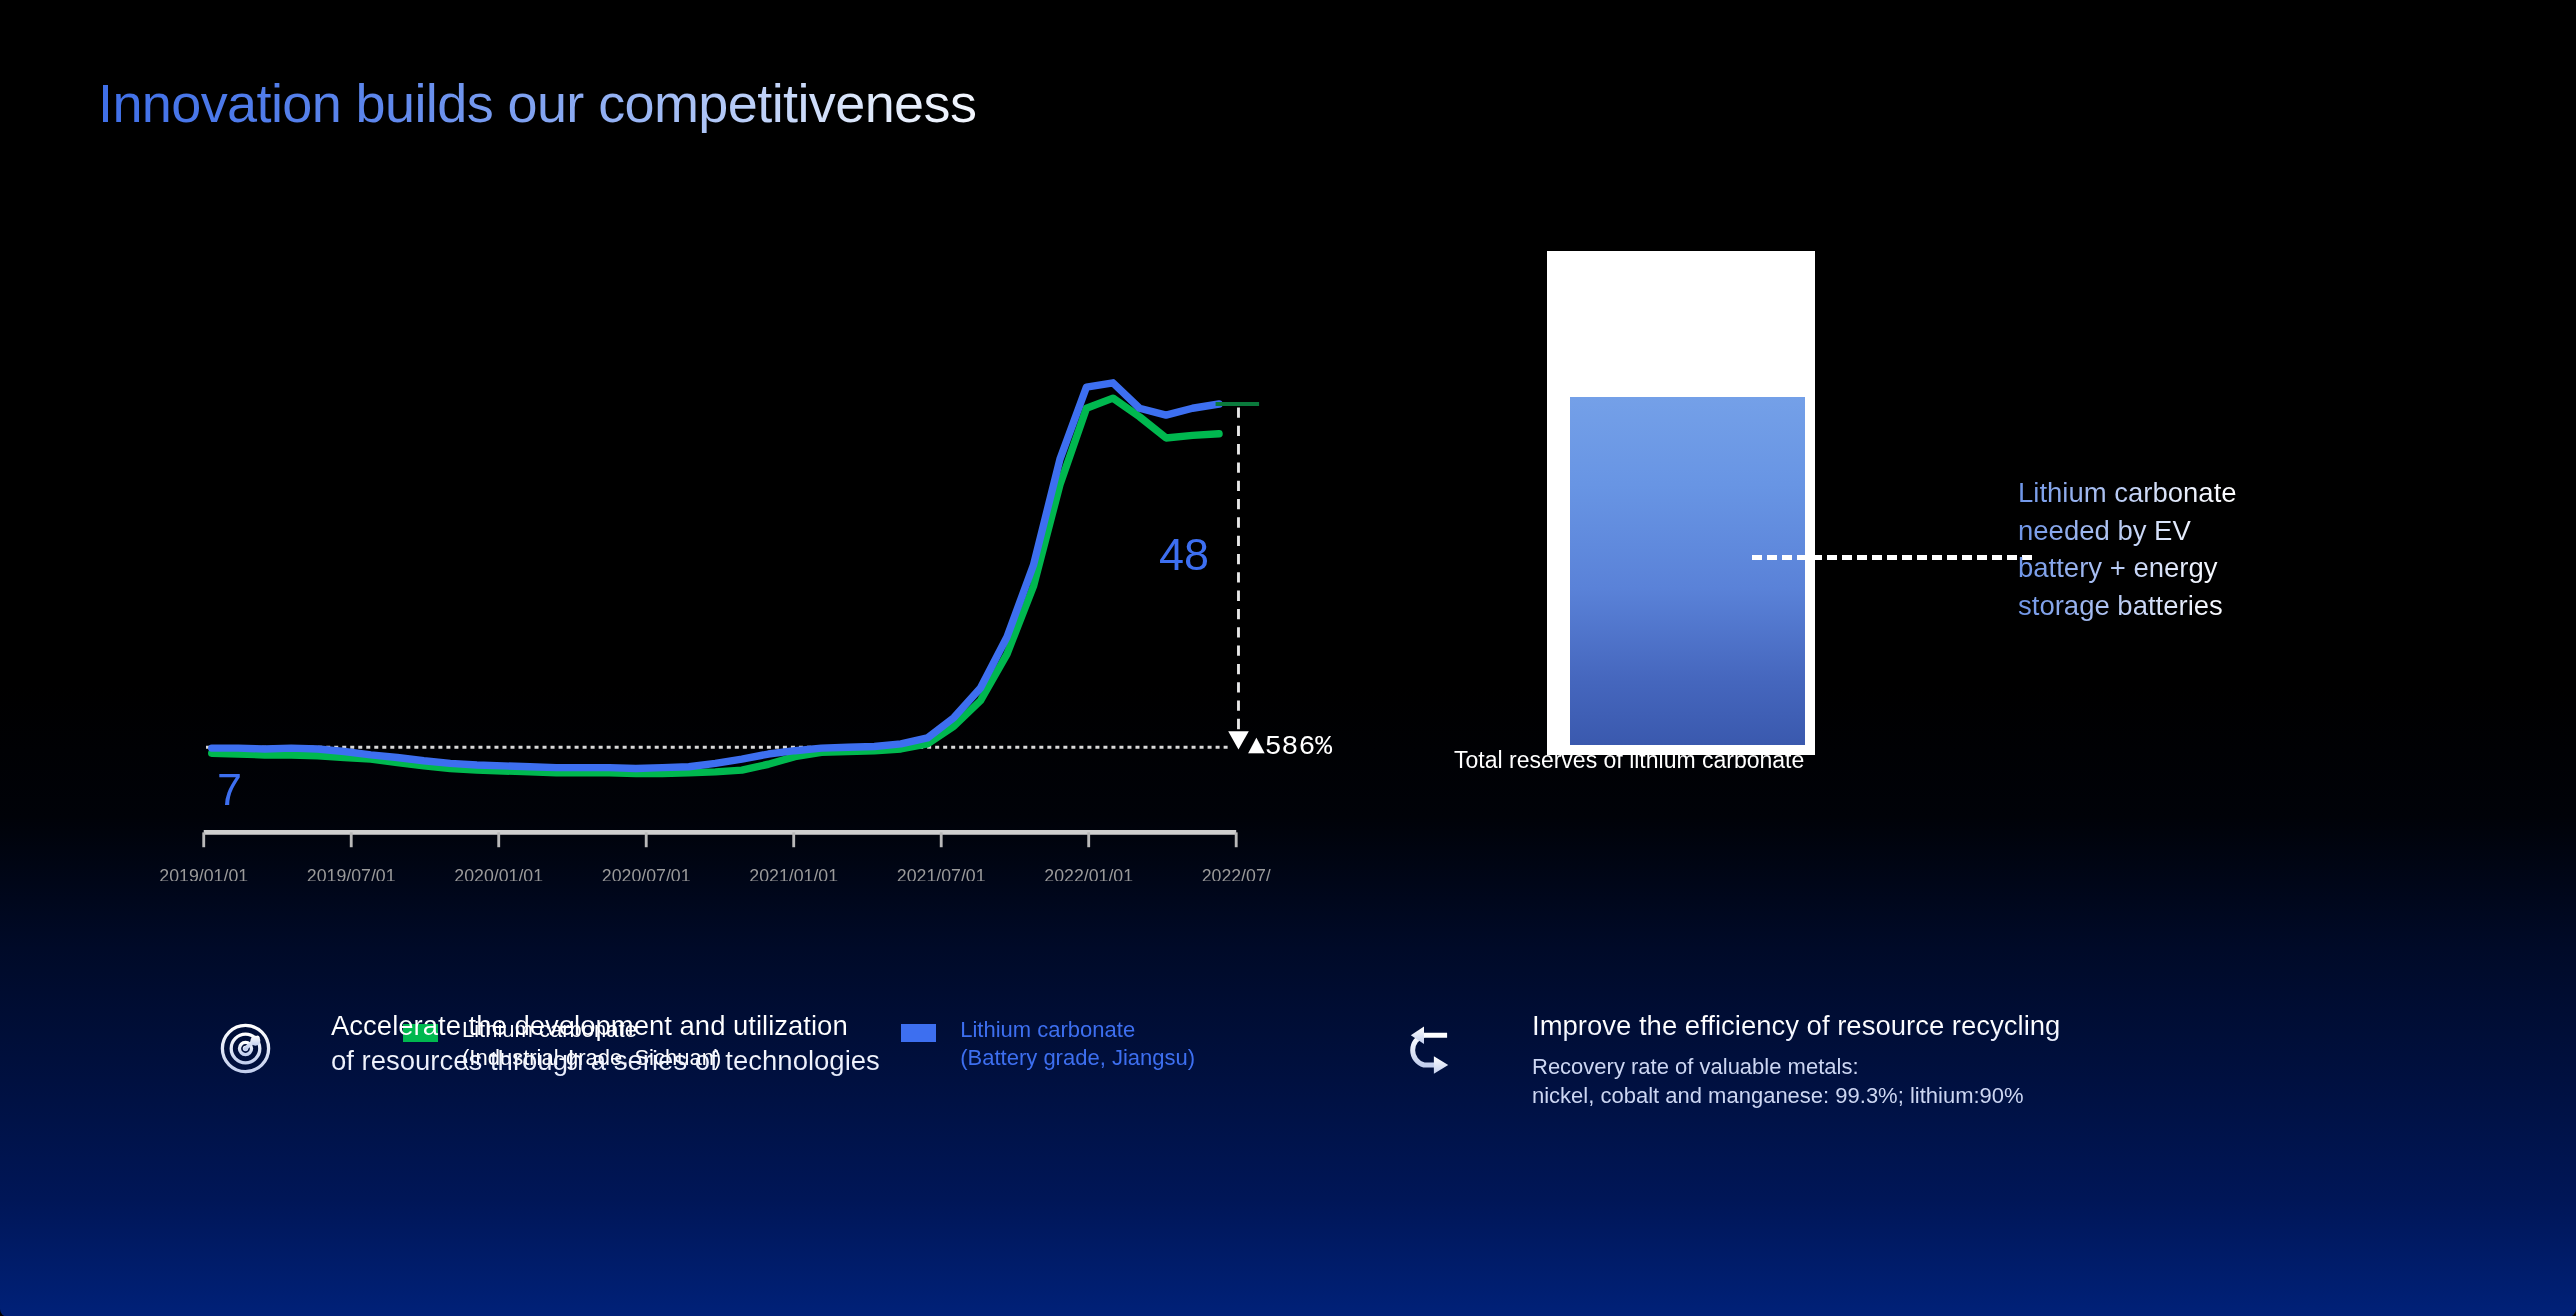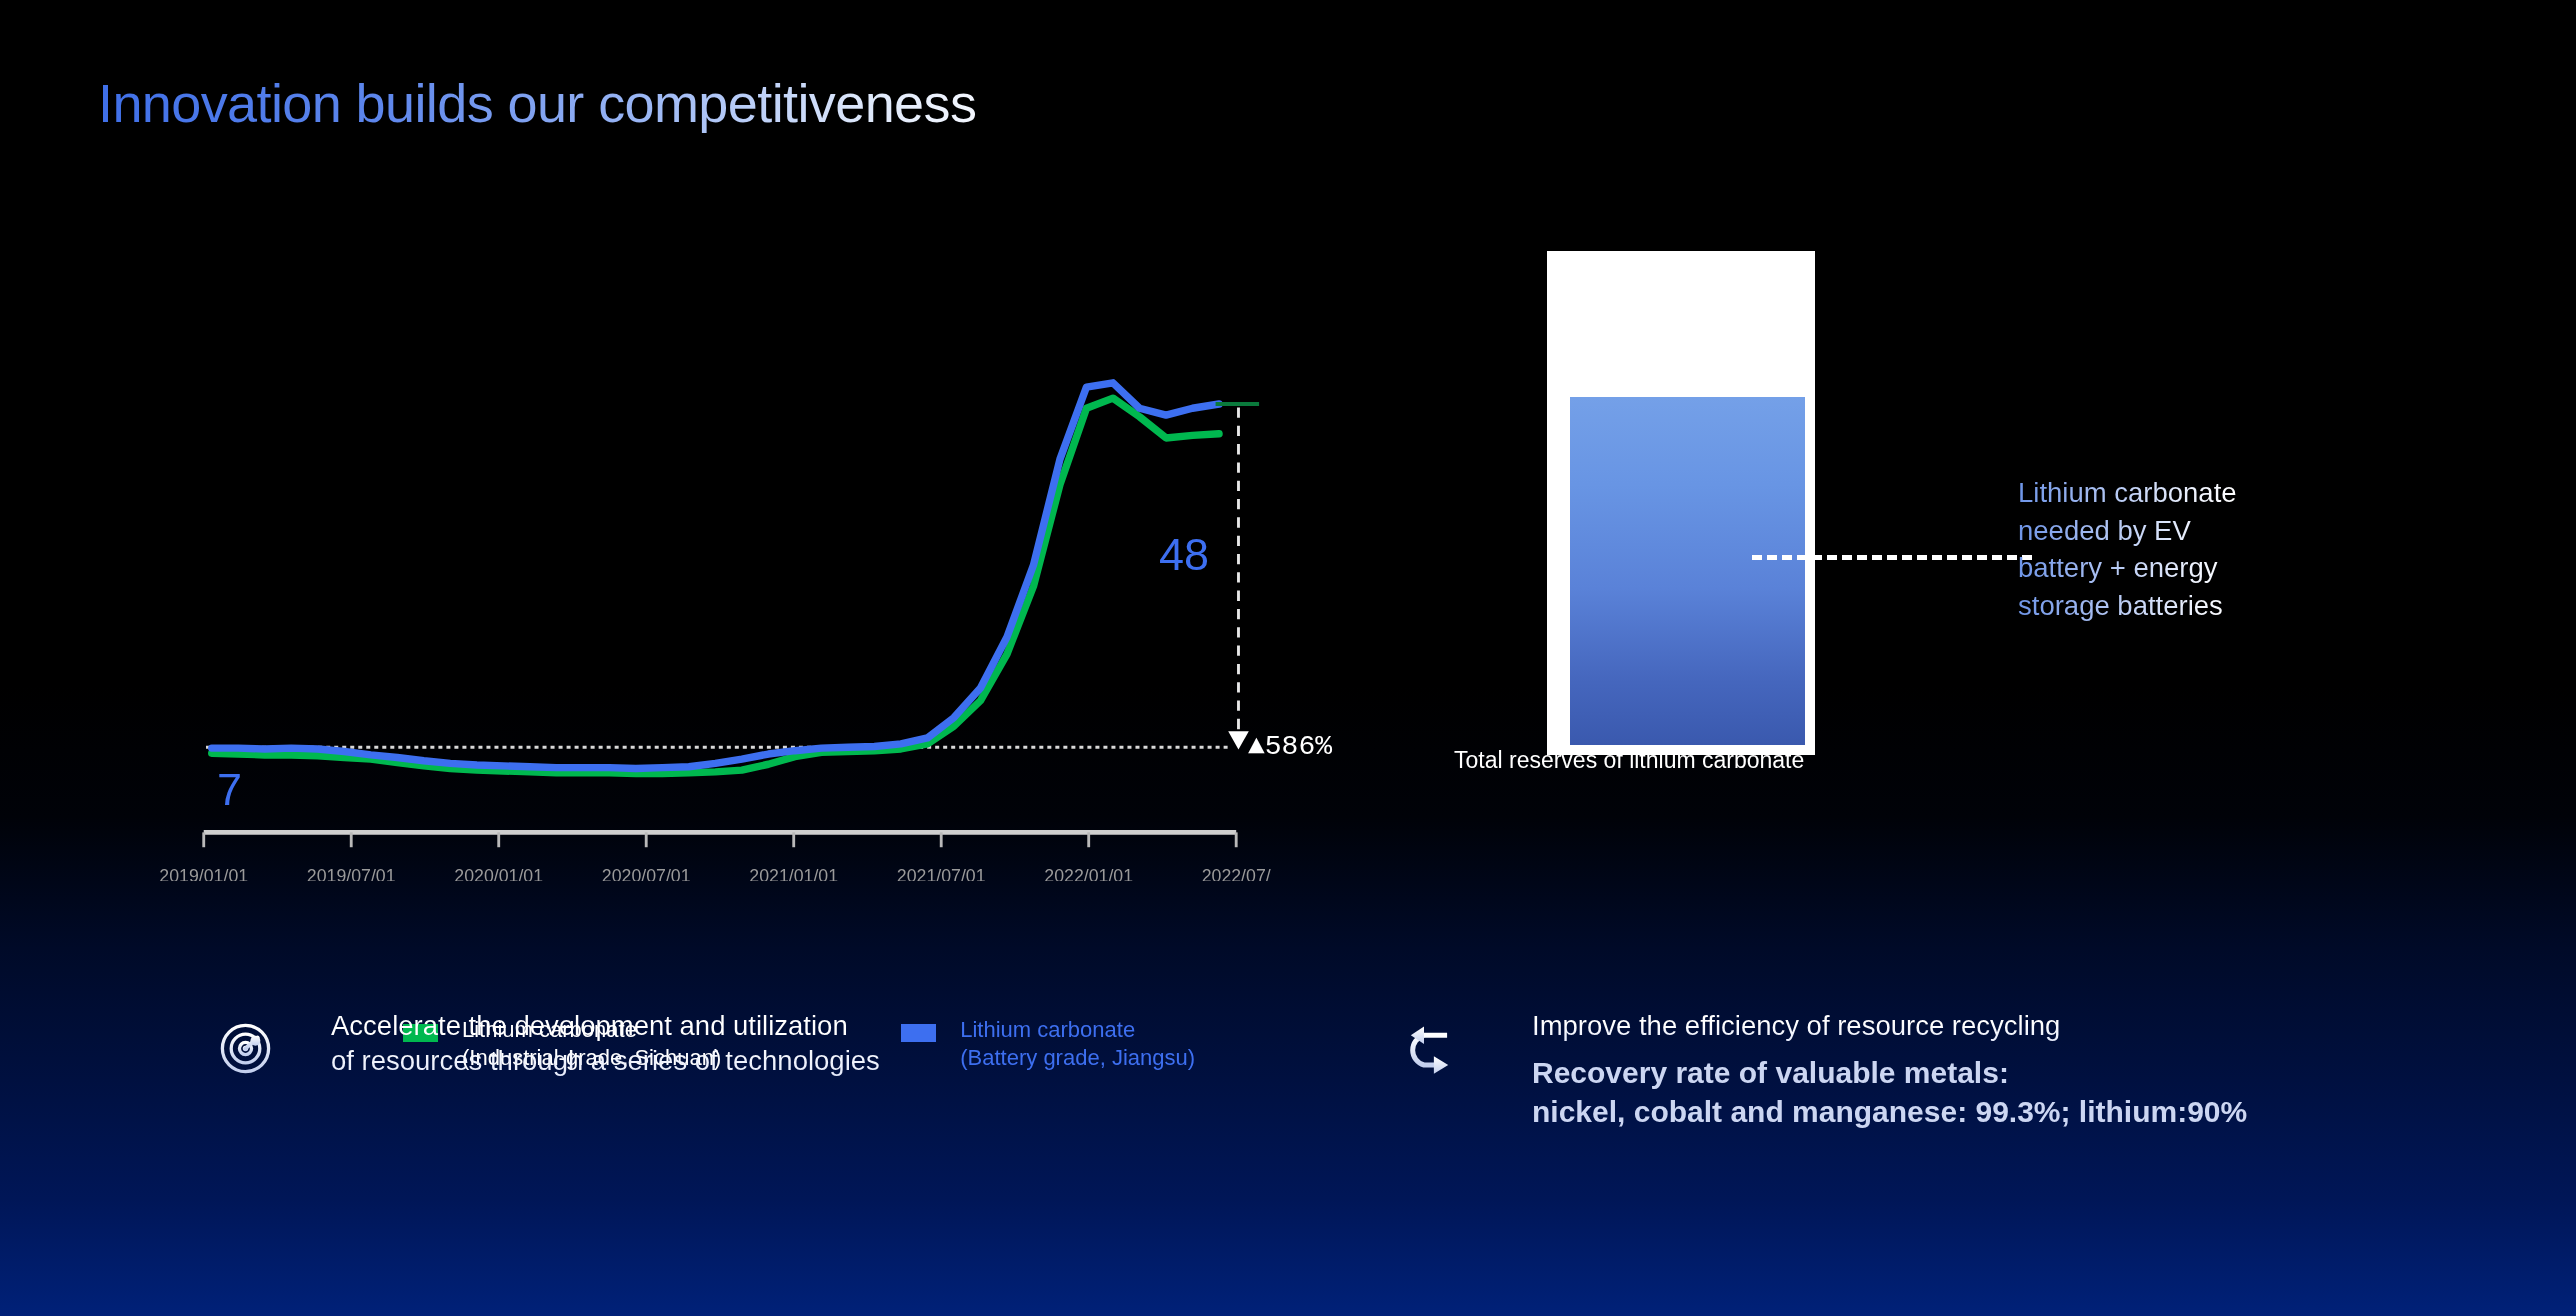--- a/index.html
+++ b/index.html
@@ -8,20 +8,21 @@
     font-family:"Liberation Sans", sans-serif;
     background:#000;
     position:relative;
     overflow:hidden;
   }
   #slide {
     position:absolute; inset:0;
     background:linear-gradient(180deg,
       #000000 0%, #000000 52%, #000208 62%,
       #000a28 72%, #001040 82%, #001657 91%, #002179 100%);
+    border-radius:8px;
   }
 
   
   #title {
     position:absolute; left:98px; top:72px;
     font-size:54px; font-weight:400; letter-spacing:-0.6px;
     white-space:nowrap;
     background:linear-gradient(90deg,#3f6fe8 0%, #5d86ec 32%, #9ab6f4 62%, #dfe9fb 88%, #f3f6fe 100%);
     -webkit-background-clip:text; background-clip:text;
     -webkit-text-fill-color:transparent; color:transparent;
@@ -86,23 +87,22 @@
   .feature-text { margin-left:46px; }
   .feature-title {
     font-size:27.5px; line-height:1.28; white-space:pre-line;
     background:linear-gradient(180deg,#ffffff 0%, #ffffff 45%, #e3e9fb 100%);
     -webkit-background-clip:text; background-clip:text;
     -webkit-text-fill-color:transparent; color:transparent;
   }
   #feature-right .feature-text { margin-left:63px; }
   .feature-sub {
     margin-top:12.6px;
-    font-size:30px; line-height:1.3; white-space:pre-line;
+    font-size:22px; line-height:1.3; white-space:pre-line;
     color:#ccd6f2;
-    font-weight:bold;
   }
   #feature-right .feature-sub { margin-top:10.3px; }
 </style>
 </head>
 <body>
 
 <div id="slide">
 
   <div id="title">Innovation builds our competitiveness</div>
 

